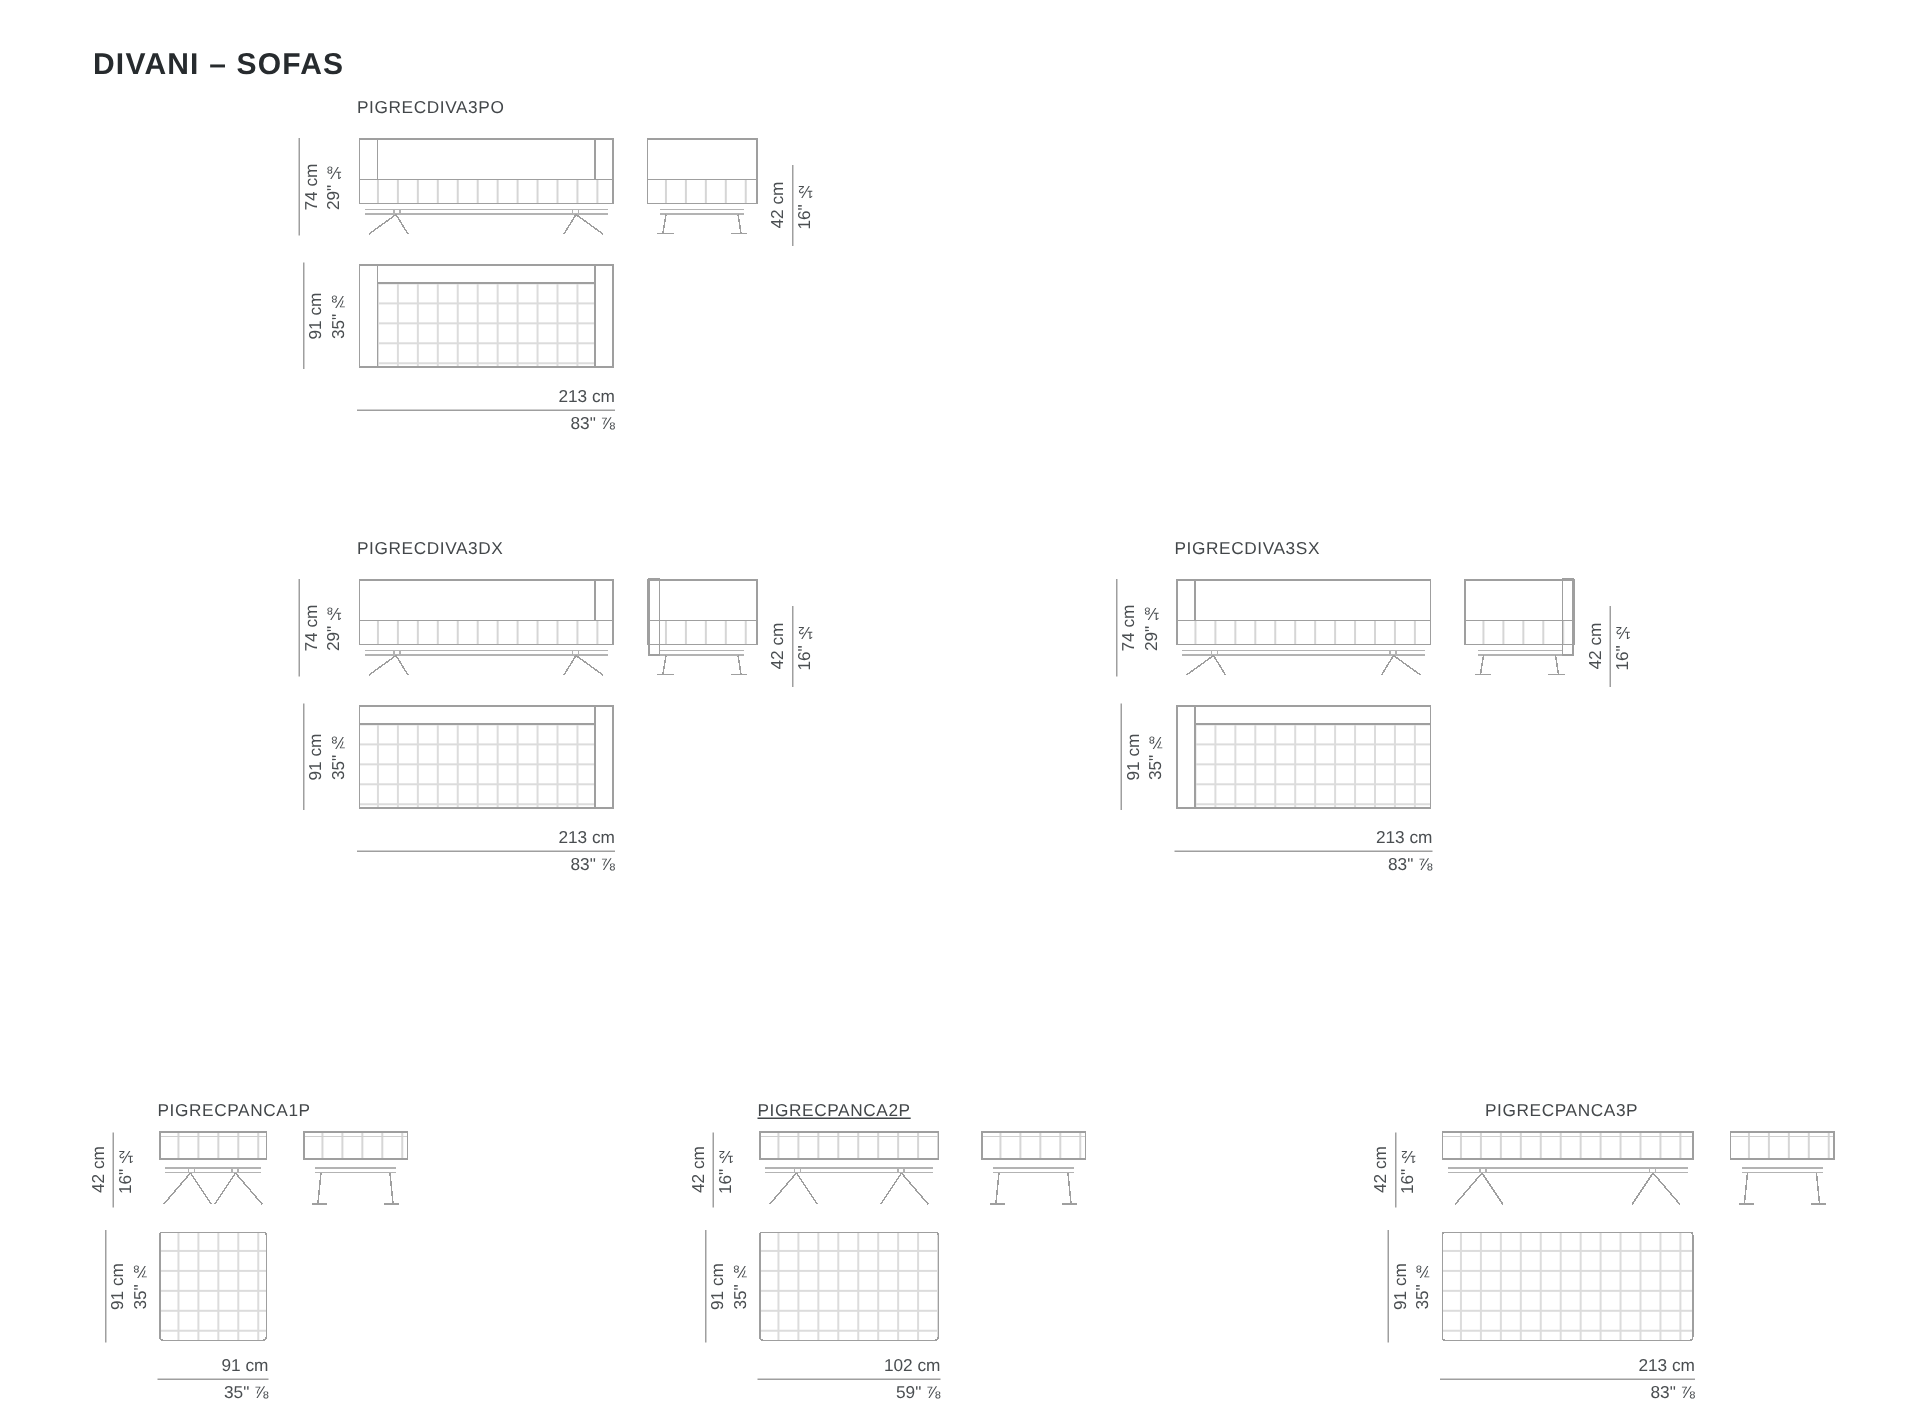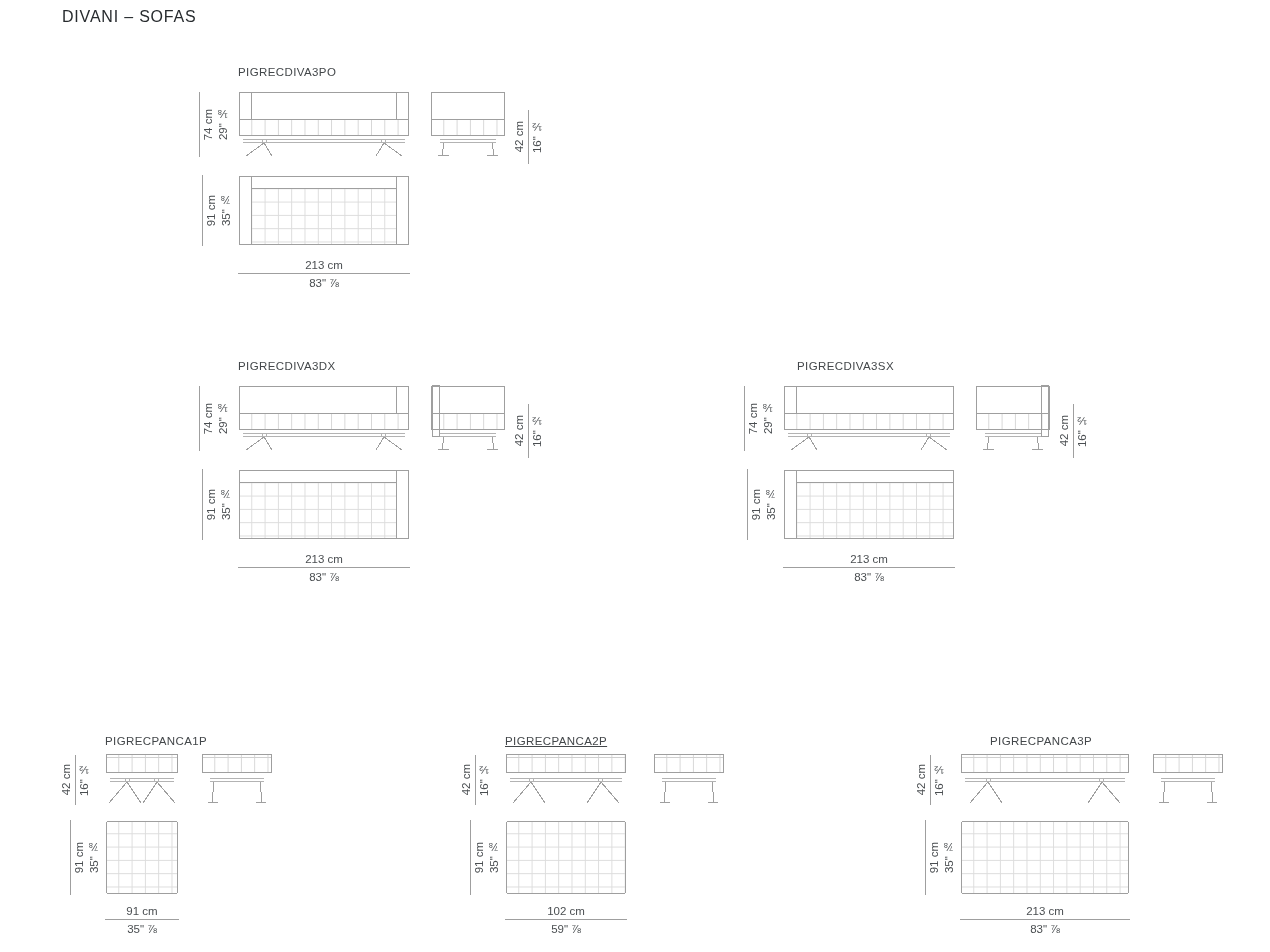--- a/index.html
+++ b/index.html
@@ -1,31 +1,31 @@
 <!DOCTYPE html>
 <html><head>
 <meta charset="utf-8">
 <style>
   html,body{margin:0;padding:0;background:#ffffff;}
   #page{position:relative;width:1270px;height:952px;background:#ffffff;
         font-family:"Liberation Sans", sans-serif;overflow:hidden;}
-  .h{position:absolute;font-size:16px;font-weight:normal;color:#272b2e;
-     letter-spacing:0.8px;white-space:nowrap;}
+  .h{position:absolute;font-size:20px;font-weight:bold;color:#272b2e;
+     letter-spacing:0.8px;white-space:nowrap;margin-top:24px;}
   .code{position:absolute;font-size:11.5px;color:#43474a;letter-spacing:0.4px;
         white-space:nowrap;}
   .block{position:absolute;}
   .abs{position:absolute;}
   
   .vdim{position:absolute;display:flex;align-items:center;gap:2px;}
   .vrule{width:1px;background:#9f9f9f;align-self:stretch;display:block;}
   .vtext{writing-mode:vertical-rl;transform:rotate(180deg);font-size:11.5px;
          line-height:13px;color:#4a4e51;white-space:nowrap;}
   
   .hdim{position:absolute;text-align:center;font-size:11.5px;color:#4a4e51;}
-  .hcm,.hin{line-height:14px;white-space:nowrap;}
+  .hcm,.hin{line-height:14px;white-space:nowrap;text-align:right;}
   .hrule{height:1px;background:#9f9f9f;margin:1px 0 2px 0;}
   
   svg{display:block;shape-rendering:crispEdges;}
   .s{stroke:#9f9f9f;stroke-width:1;fill:none;}
   .s2{stroke:#b3b3b3;stroke-width:1;fill:none;}
   .s3{stroke:#cfcfcf;stroke-width:1;fill:none;}
 </style>
 </head>
 <body>
 
@@ -145,21 +145,21 @@
     </svg>
 
     <div class="hdim" style="left:39px;top:196px;width:172px;">
       <div class="hcm">213 cm</div>
       <div class="hrule"></div>
       <div class="hin">83" ⅞</div>
     </div>
   </div>
 
   <div class="block" style="left:744px;top:356px;">
-    <div class="code" style="left:39px;top:4px;margin-left:14px;">PIGRECDIVA3SX</div>
+    <div class="code" style="left:39px;top:4px;">PIGRECDIVA3SX</div>
 
     <div class="vdim" style="left:0px;top:30px;height:65px;">
       <i class="vrule"></i>
       <span class="vtext">74 cm</span>
       <span class="vtext">29" ⅛</span>
     </div>
 
     <svg class="abs" style="left:39px;top:28px;" width="172" height="68">
       <rect class="g" x="2" y="30" width="168" height="15" fill="url(#tuft)"></rect>
       <rect class="s" x="1.5" y="2.5" width="169" height="27"></rect>

